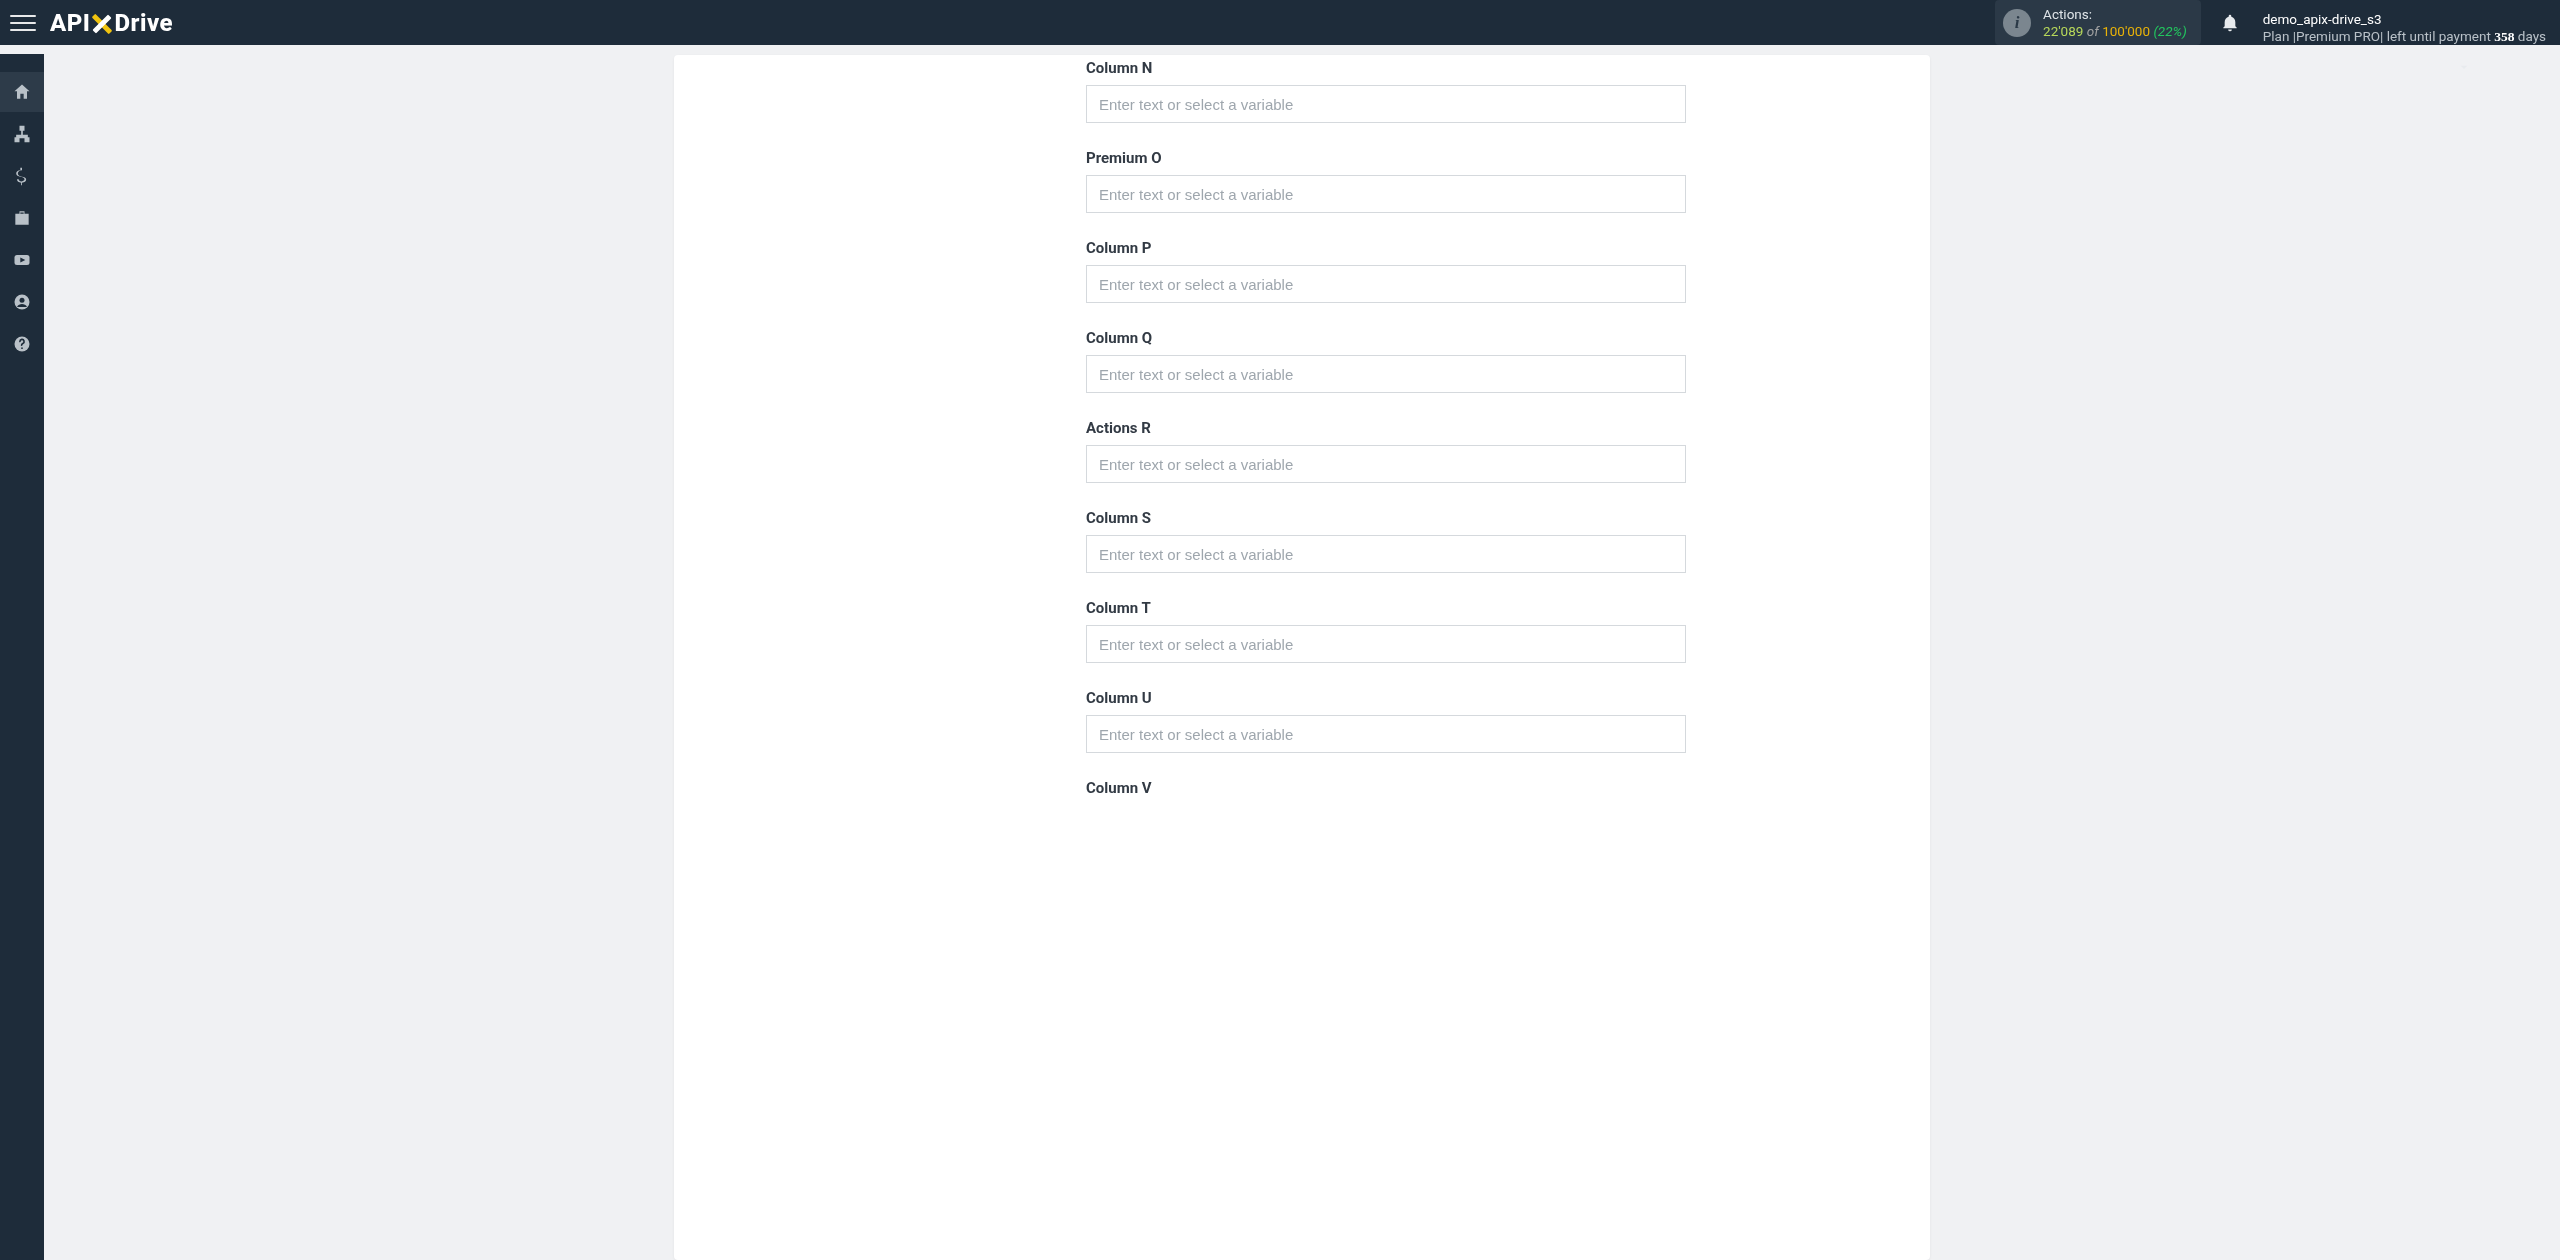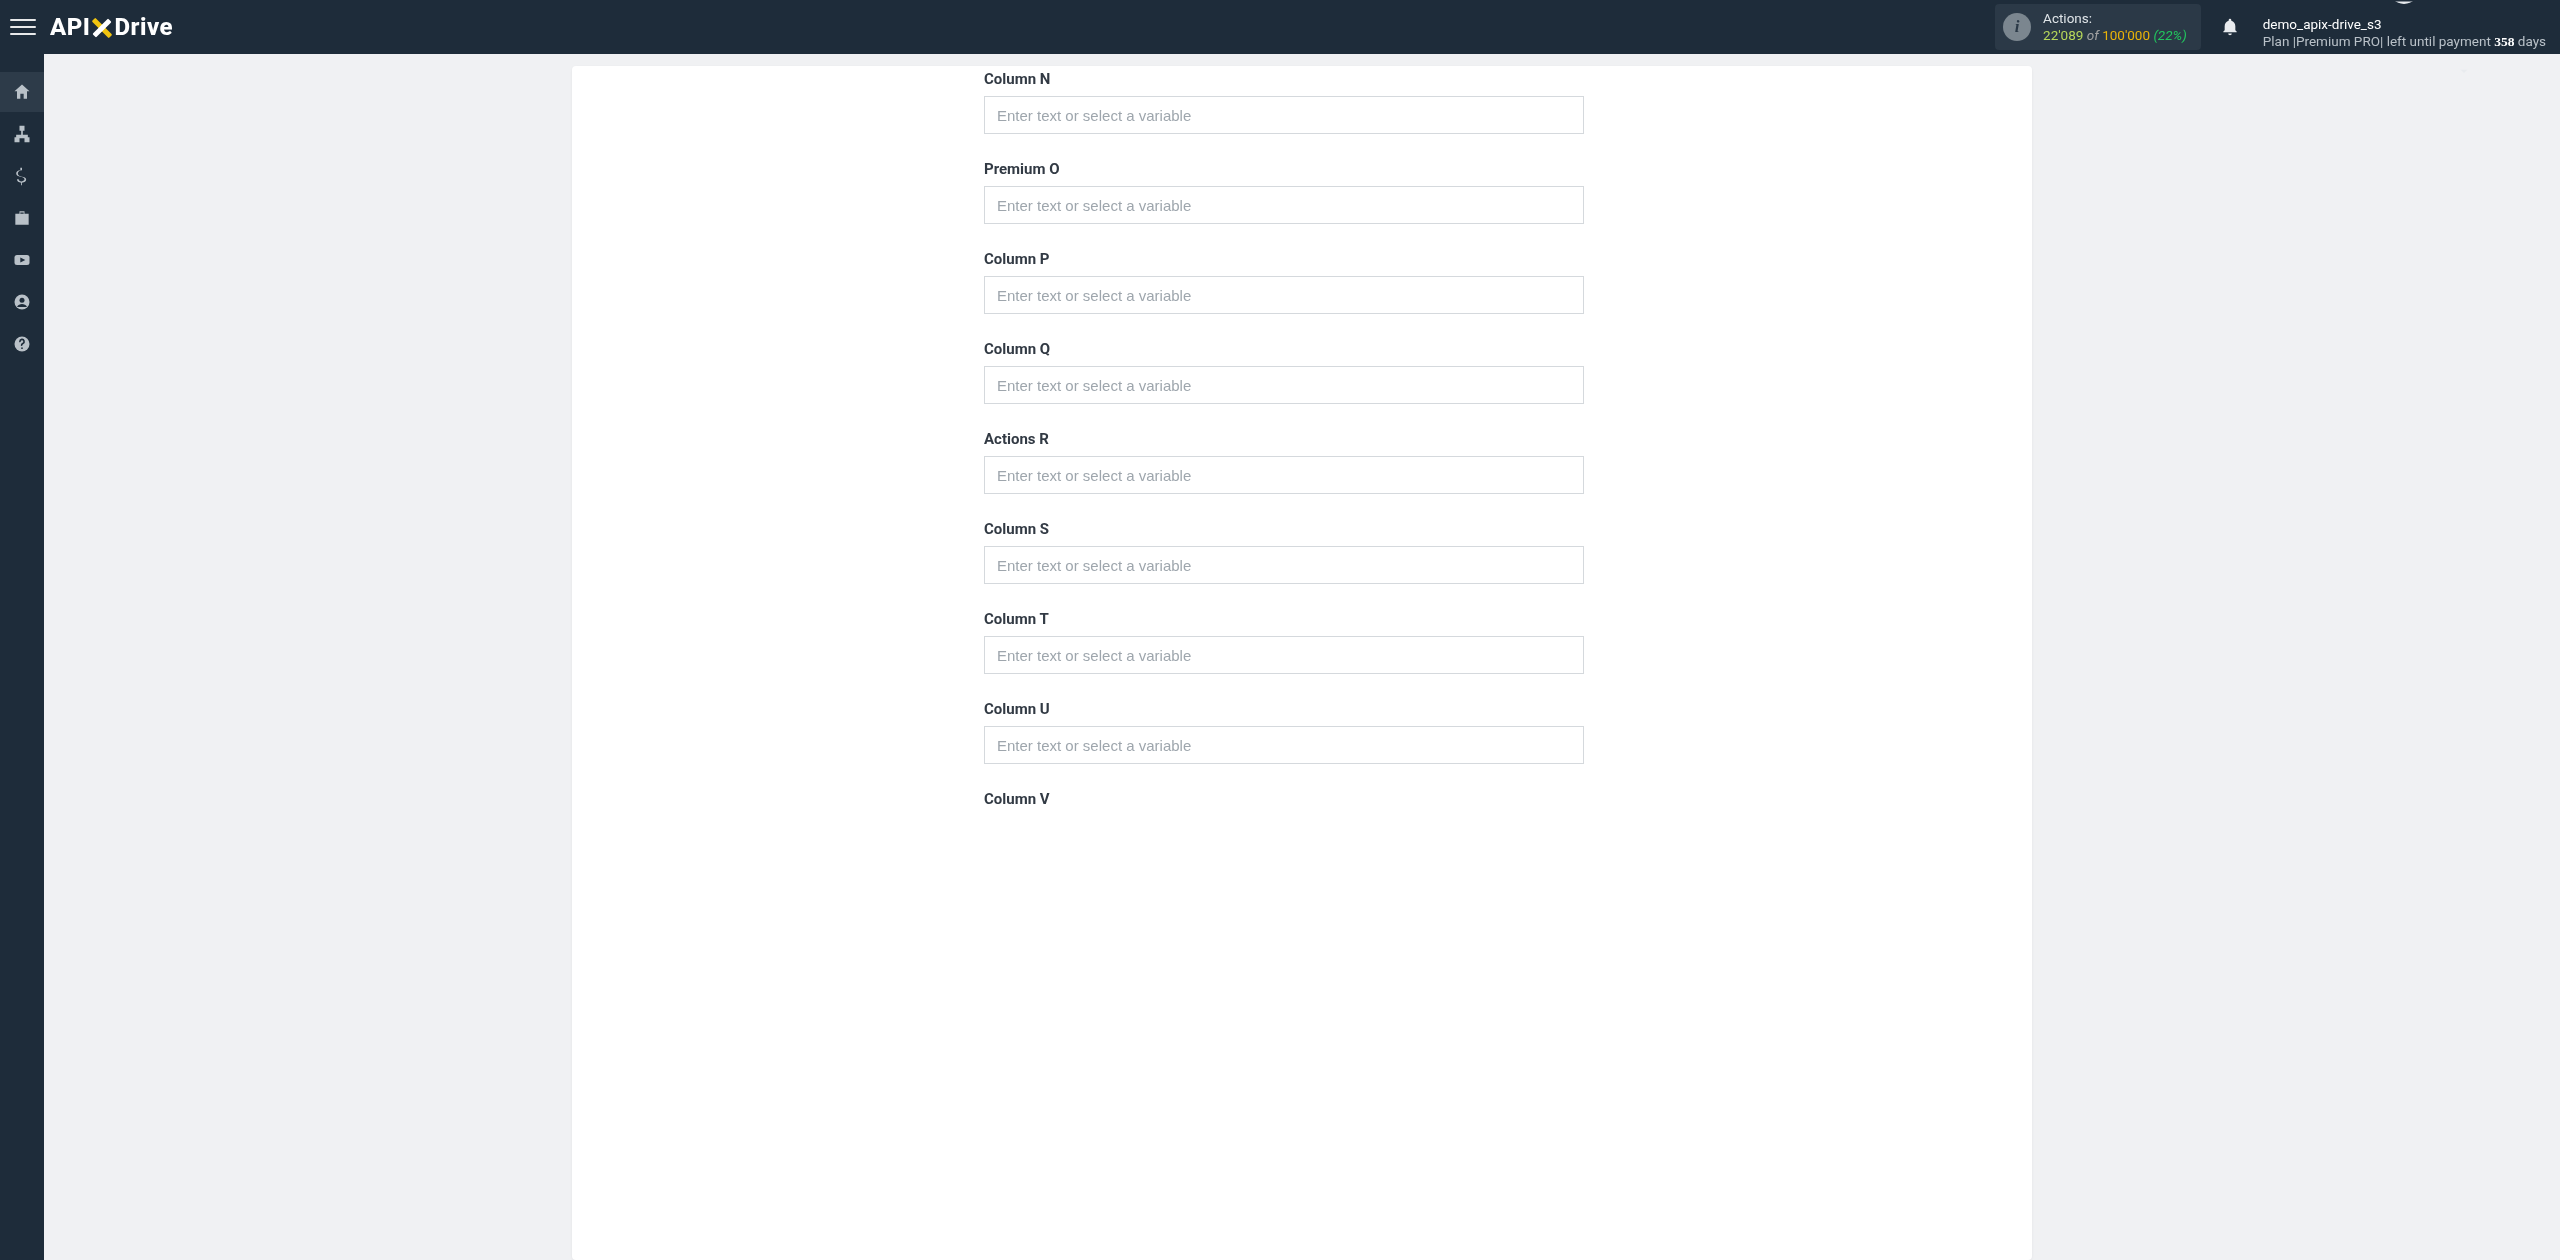--- a/index.html
+++ b/index.html
@@ -7,21 +7,21 @@
     height: 100%;
     font-family: -apple-system, BlinkMacSystemFont, "Segoe UI", Roboto, "Helvetica Neue", Arial, sans-serif;
     background: #f0f1f3;
     color: #333;
   }
 
   
   .topbar {
     position: fixed;
     top: 0; left: 0; right: 0;
-    height: 54px;
+    height: 45px;
     background: #1e2c3a;
     color: #fff;
     display: flex;
     align-items: center;
     padding: 0 14px 0 10px;
     z-index: 100;
   }
   .hamburger {
     width: 26px; height: 26px;
     display: flex; flex-direction: column; justify-content: center; gap: 5px;
@@ -136,27 +136,27 @@
 
   
   .page {
     position:absolute;
     top:54px; left:44px; right:0; bottom:0;
     overflow-y:auto;
     background:#f0f1f3;
     display:flex;justify-content:center;
   }
   .card-outer{
-    width:1460px;
+    width:1256px;
     max-width:calc(100% - 60px);
     background:#fff;
     border-radius:4px;
     box-shadow:0 1px 3px rgba(0,0,0,0.06);
     padding:0 0 40px 0;
-    margin-top:12px;
+    margin-top:1px;
   }
   .fields-wrap{
     width:600px;
     margin-left:412px;
   }
 
   .field{margin-bottom:26px;}
   .field:first-child{padding-top:4px;}
   .field label{
     display:block;

